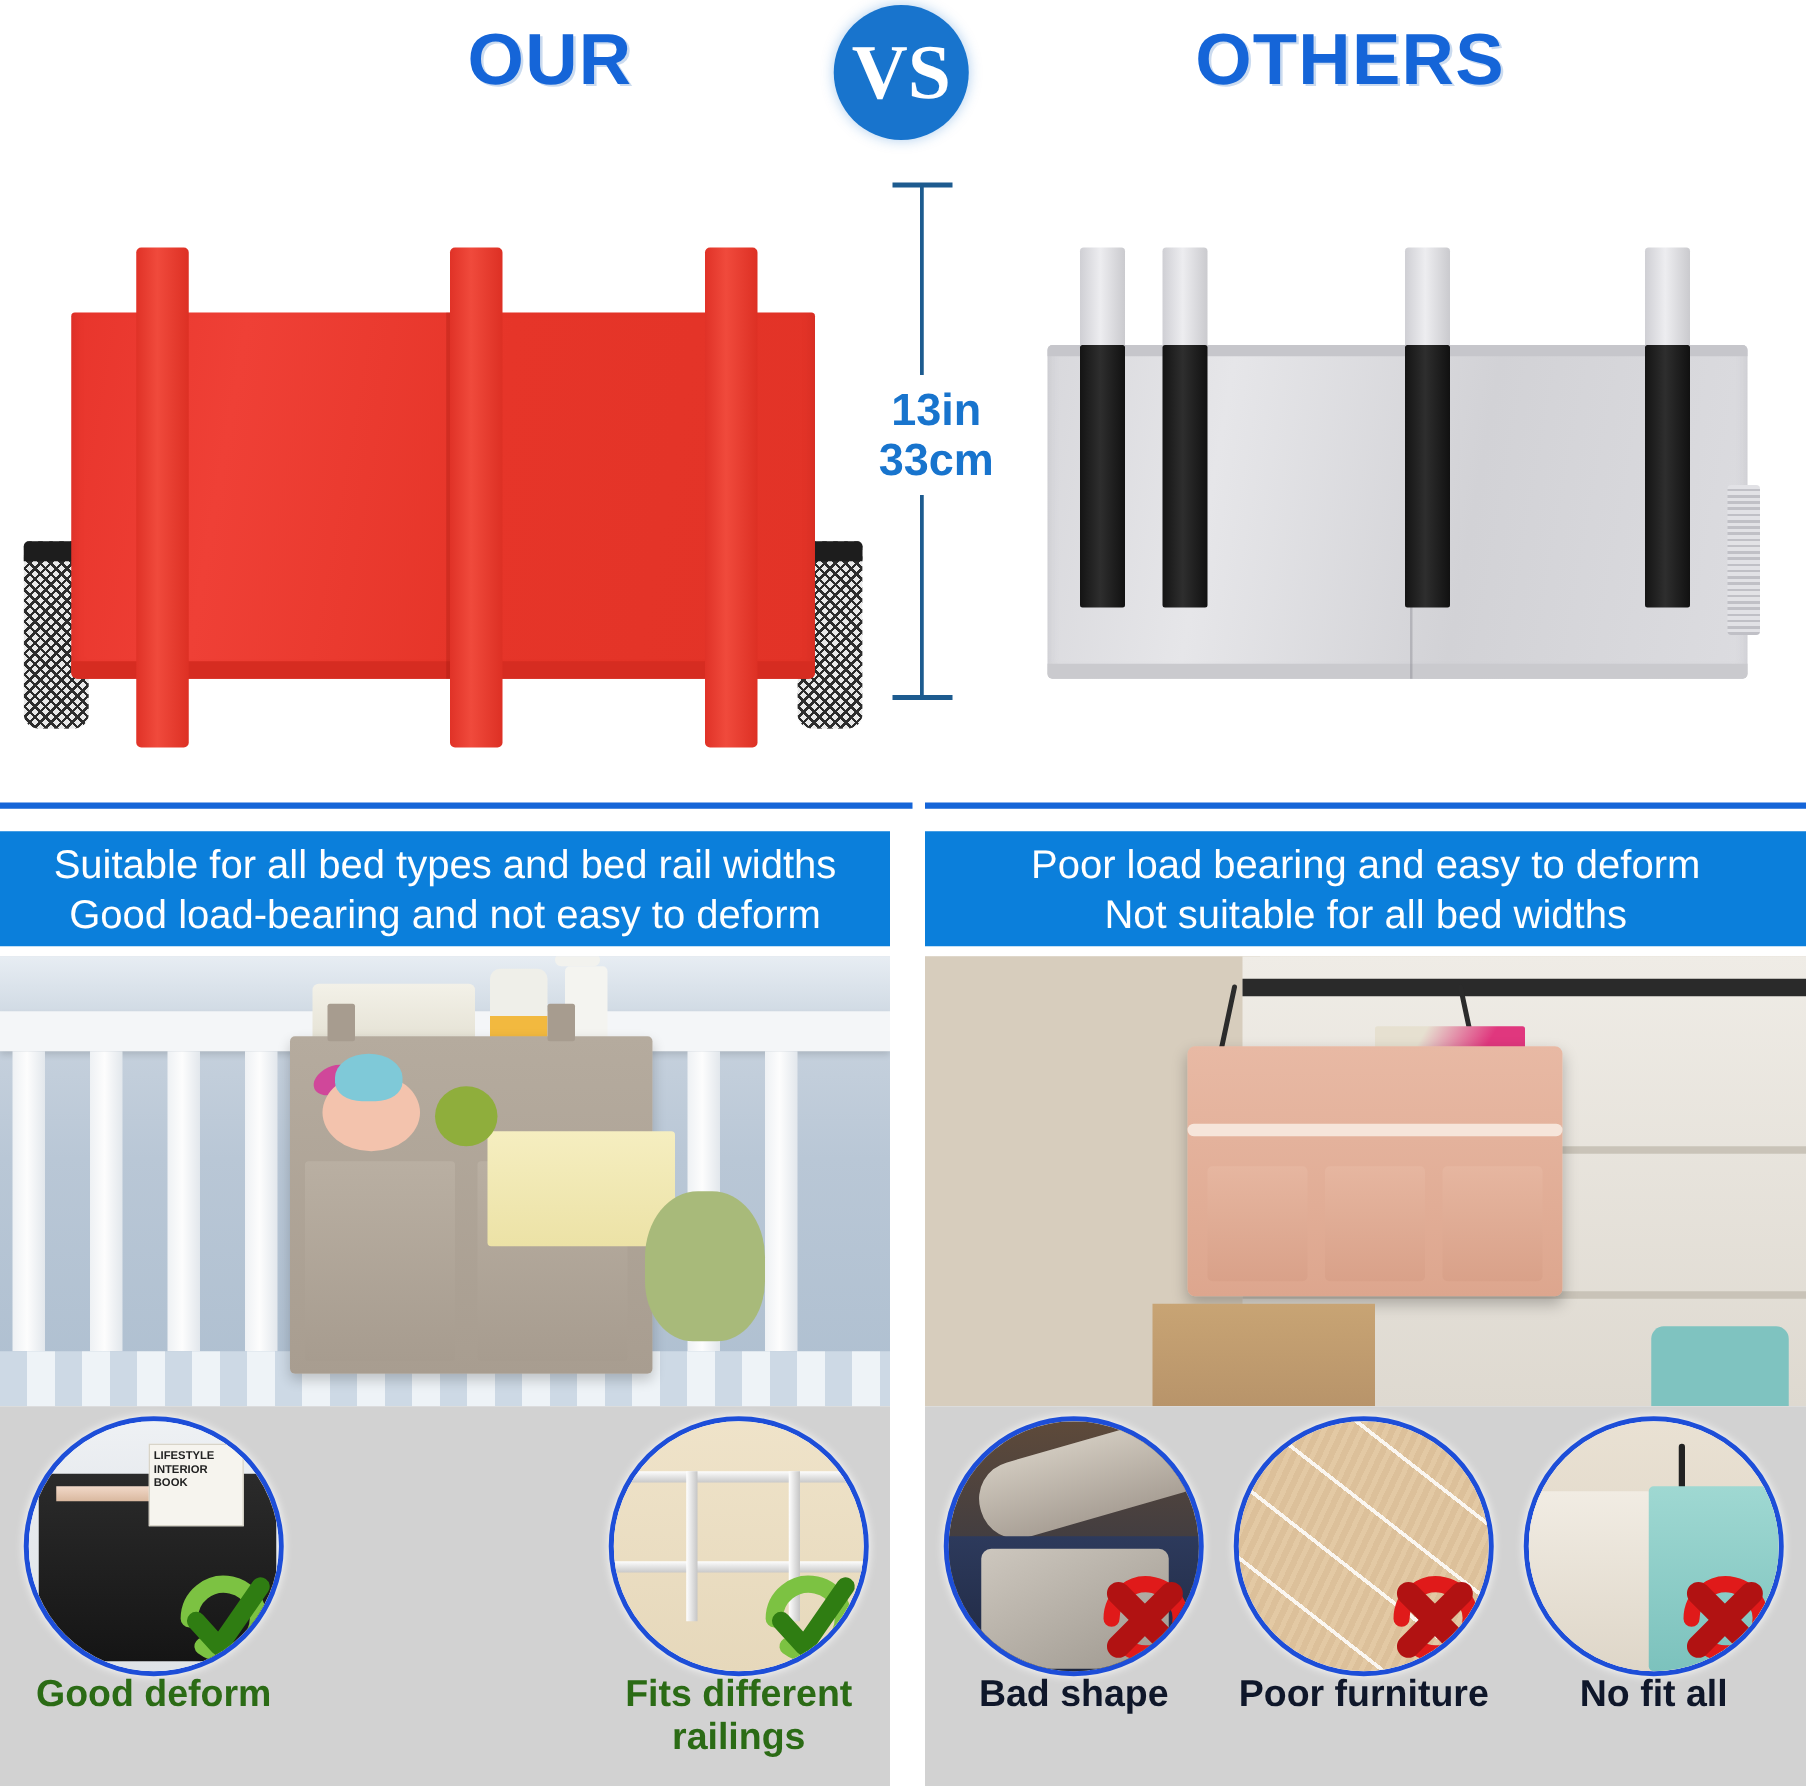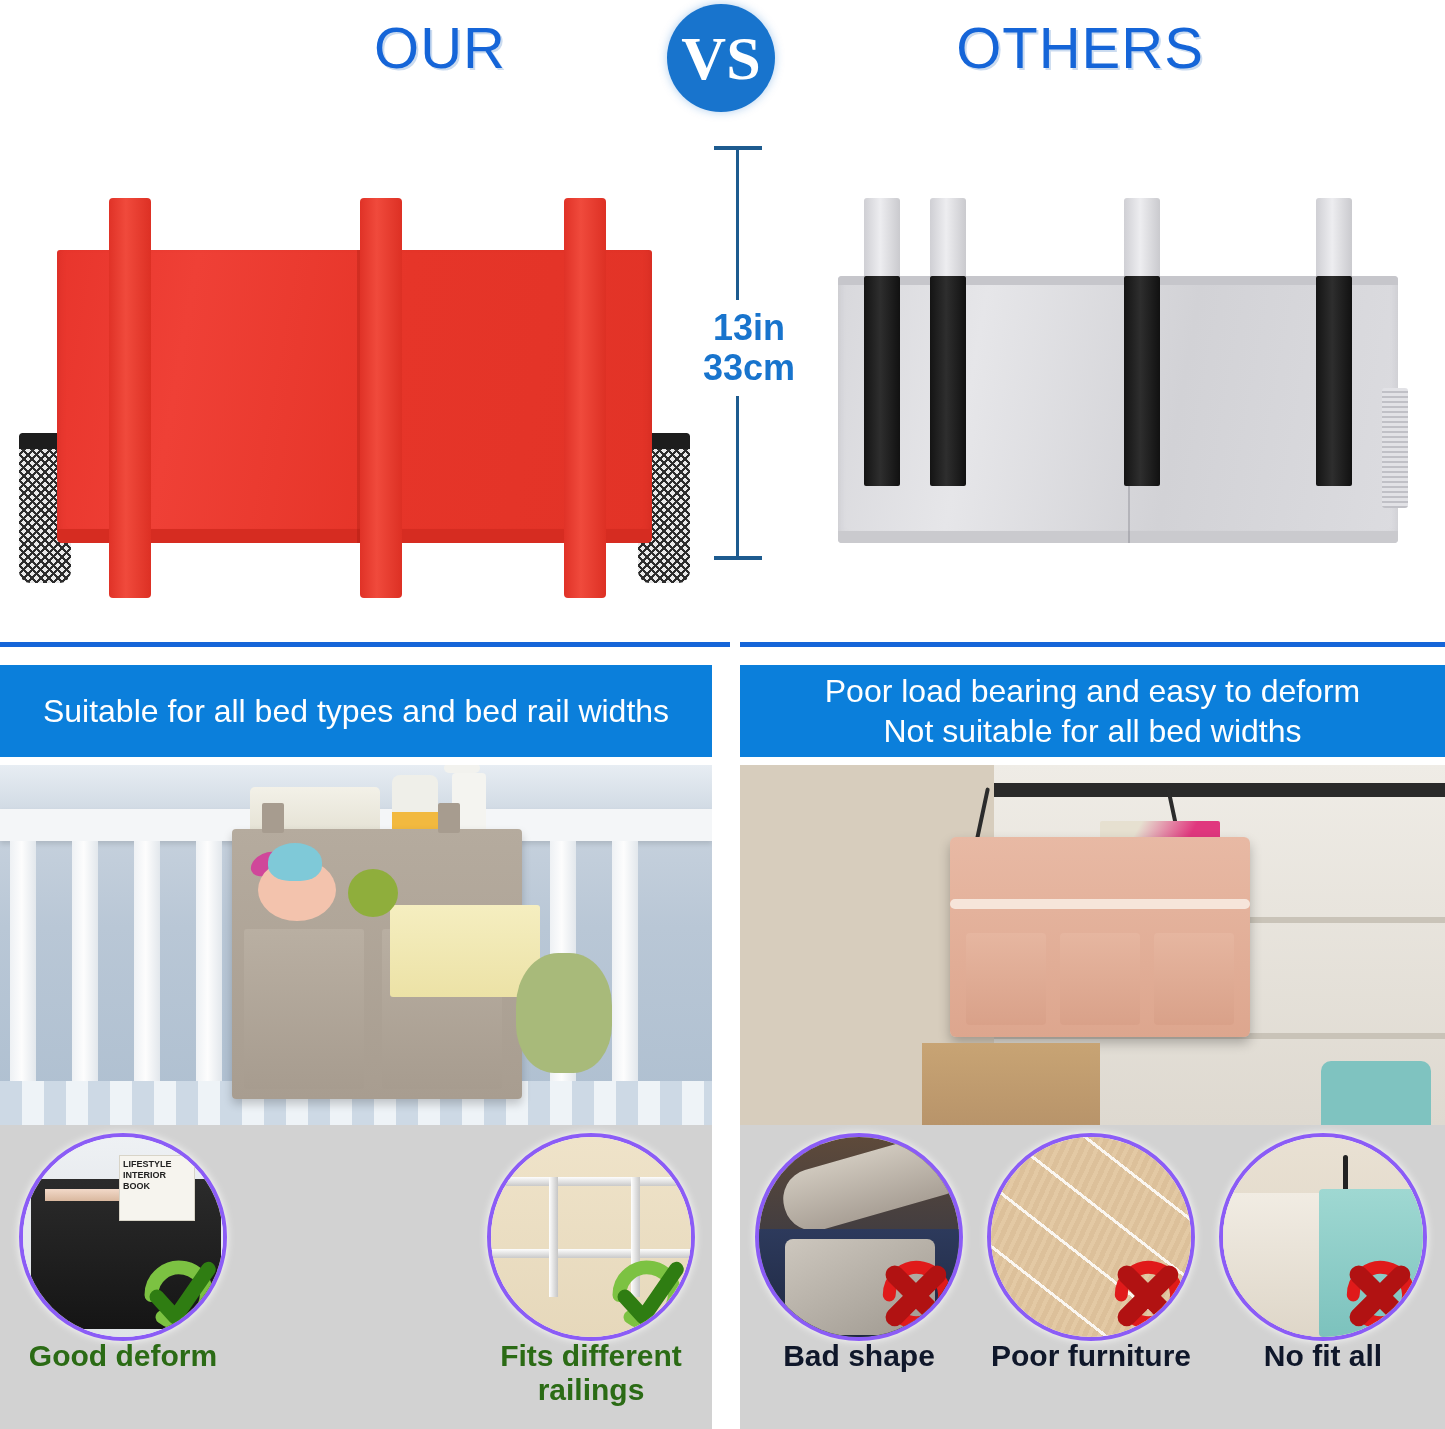--- a/index.html
+++ b/index.html
@@ -2,21 +2,21 @@
 <html><head>
 <meta charset="utf-8">
 <style>
   html,body{margin:0;padding:0;background:#fff;}
   body{font-family:"Liberation Sans",sans-serif;}
   .page{position:relative;width:1445px;height:1429px;background:#fff;overflow:hidden;}
 
   
   .header{position:absolute;left:0;top:0;width:1445px;height:120px;}
   .hdr-our,.hdr-others{
-    position:absolute;top:14px;font-weight:normal;font-size:58px;color:#1565D8;
+    position:absolute;top:14px;font-weight:bold;font-size:58px;color:#1565D8;
     letter-spacing:1px;text-shadow:2px 2px 0 rgba(160,190,225,.55);
   }
   .hdr-our{left:300px;width:280px;text-align:center;}
   .hdr-others{left:870px;width:420px;text-align:center;}
   .vs-badge{
     position:absolute;left:667px;top:4px;width:108px;height:108px;border-radius:50%;
     background:#1874CD;color:#fff;font-family:"Liberation Serif",serif;font-weight:bold;
     font-size:62px;display:flex;align-items:center;justify-content:center;
     box-shadow:0 0 10px rgba(24,116,205,.35);
   }
@@ -145,21 +145,21 @@
   .bookcard{position:absolute;left:350px;top:78px;width:120px;height:62px;background:#f0ead8;border-radius:2px;}
   .magenta{position:absolute;left:360px;top:56px;width:120px;height:36px;background:linear-gradient(120deg,#e6e0d0 30%,#e0377e 70%);border-radius:2px;}
 
   
   .fstrip{position:absolute;top:1125px;height:304px;background:#d2d2d2;}
   .fstrip.l{left:0;width:712px;}
   .fstrip.r{left:740px;width:705px;}
   .fcell{position:absolute;top:8px;height:296px;}
   .fcircle{
     position:absolute;left:50%;top:0;transform:translateX(-50%);
-    width:200px;height:200px;border-radius:50%;border:4px solid #8b5cf6;
+    width:200px;height:200px;border-radius:50%;border:4px solid #1d4ed8;
     overflow:hidden;background:#fff;box-shadow:0 0 8px rgba(255,255,255,.9);
   }
   .flabel{position:absolute;left:0;top:206px;width:100%;text-align:center;font-weight:bold;font-size:30px;line-height:34px;}
   .flabel.good{color:#2b6b15;}
   .flabel.bad{color:#0f172a;}
 
   
   .c-black{position:absolute;inset:0;background:linear-gradient(180deg,#eef1f4 0%,#e7eaee 30%,#dfe3e7 100%);}
   .c-black .organizer{position:absolute;left:8px;top:42px;width:190px;height:150px;background:linear-gradient(180deg,#2b2b2b,#151515);}
   .c-black .bk{position:absolute;left:96px;top:18px;width:68px;height:58px;background:#f6f4ee;border:1px solid #d8d4c8;font-size:9px;color:#222;padding:3px;font-weight:bold;line-height:11px;}
@@ -241,20 +241,21 @@
     </div>
   </div>
 
   <div class="caps">
     <div class="cap-rule l"></div>
     <div class="cap-rule r"></div>
   </div>
 
   <div class="banner l">
     <div>Suitable for all bed types and bed rail widths</div>
+    <div>Good load-bearing and not easy to deform</div>
   </div>
   <div class="banner r">
     <div>Poor load bearing and easy to deform</div>
     <div>Not suitable for all bed widths</div>
   </div>
 
   <div class="photo l">
     <div class="crib">
       <div class="mattress"></div>
       <div class="rail-top"></div>

